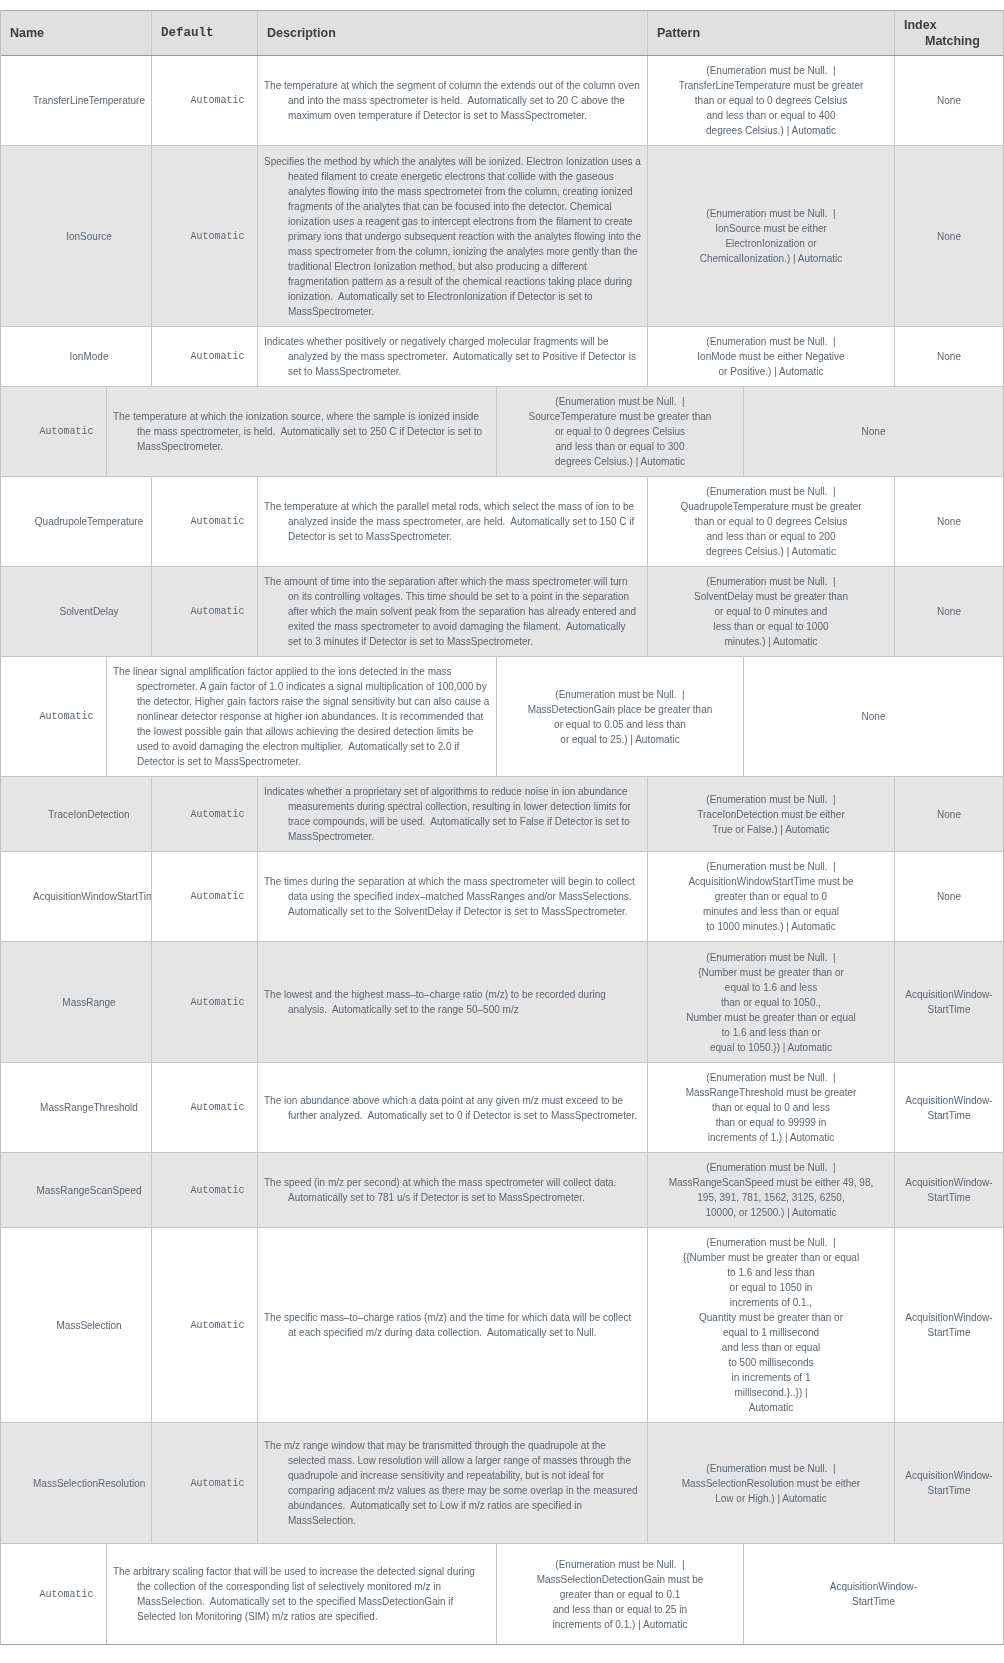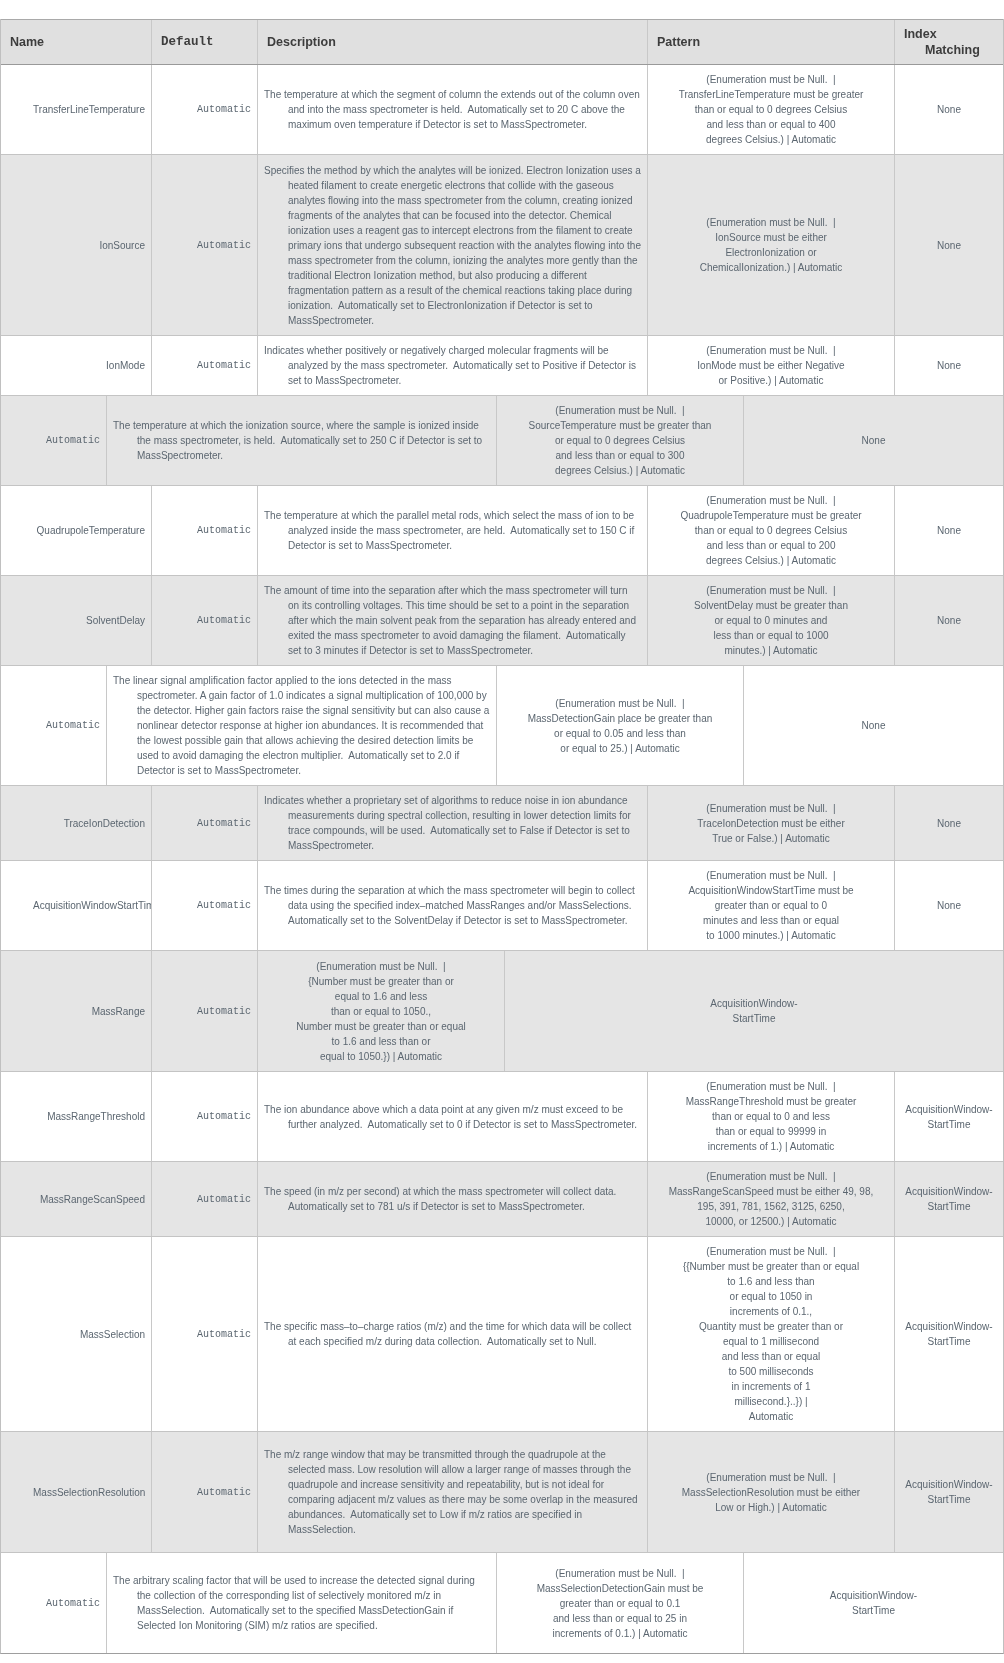--- a/index.html
+++ b/index.html
@@ -1,36 +1,36 @@
 <!DOCTYPE html>
 <html><head>
 <meta charset="utf-8">
 <style>
   html,body{margin:0;padding:0;background:#ffffff;}
   body{width:1004px;font-family:"Liberation Sans","DejaVu Sans",sans-serif;}
-  .wrap{padding-top:19px;}
+  .wrap{padding-top:10px;}
   .tbl{border-left:1px solid #c0c0c0;border-right:1px solid #c0c0c0;border-bottom:1px solid #9e9e9e;color:#5b6670;font-size:10px;}
   .hdr{display:flex;background:#e0e0e0;border-top:1px solid #a9a9a9;border-bottom:1px solid #999999;color:#3d3d3d;font-weight:bold;font-size:12.5px;min-height:40px;}
   .row{display:flex;background:#ffffff;border-bottom:1px solid #c4c4c4;}
   .row:last-child{border-bottom:none;}
   .row.alt{background:#e5e5e5;}
   .cell{box-sizing:border-box;padding:7px 6px;border-right:1px solid #c8c8c8;display:flex;flex-direction:column;justify-content:center;overflow:hidden;}
   .cell:last-child{border-right:none;}
   .c-name{flex:0 0 151px;}
   .c-def{flex:0 0 106px;font-family:Liberation Mono, monospace;}
   .c-desc{flex:0 0 390px;}
   .c-pat{flex:0 0 247px;}
   .c-idx{flex:1 1 auto;}
   .hdr .cell{justify-content:center;padding:6px 6px 6px 9px;}
   .hdr .line{line-height:16px;text-align:left;white-space:pre-wrap;}
   .hdr .l2{padding-left:21px;}
   .line{line-height:15px;text-align:center;white-space:pre-wrap;}
   .line.l{text-align:center;}
   .desc-text{line-height:15px;white-space:pre-wrap;padding-left:24px;text-indent:-24px;text-align:left;}
-  .plain{line-height:15px;text-align:right;white-space:pre-wrap;margin-left:26px;}
+  .plain{line-height:15px;text-align:center;white-space:pre-wrap;margin-left:26px;}
 </style>
 </head>
 <body>
 
 <div class="wrap">
   <div class="tbl">
 
     <div class="hdr">
       <div class="cell c-name">
         <div class="line">Name</div>
@@ -227,20 +227,23 @@
     <div class="cell c-idx f-idx">
             <div class="line l">None</div>
           </div>
   </div>
         <div class="row alt" style="min-height: 120px;">
     <div class="cell c-name">
       <div class="plain f-name">MassRange</div>
     </div>
     <div class="cell c-def">
       <div class="plain f-def">Automatic</div>
+    </div>
+    <div class="cell c-desc">
+      <div class="desc-text f-desc">The lowest and the highest mass–to–charge ratio (m/z) to be recorded during analysis.  Automatically set to the range 50–500 m/z</div>
     </div>
     <div class="cell c-pat f-pat">
             <div class="line l">(Enumeration must be Null.  |</div>
             <div class="line">{Number must be greater than or</div>
             <div class="line">equal to 1.6 and less</div>
             <div class="line">than or equal to 1050.,</div>
             <div class="line">Number must be greater than or equal</div>
             <div class="line">to 1.6 and less than or</div>
             <div class="line">equal to 1050.}) | Automatic</div>
           </div>

